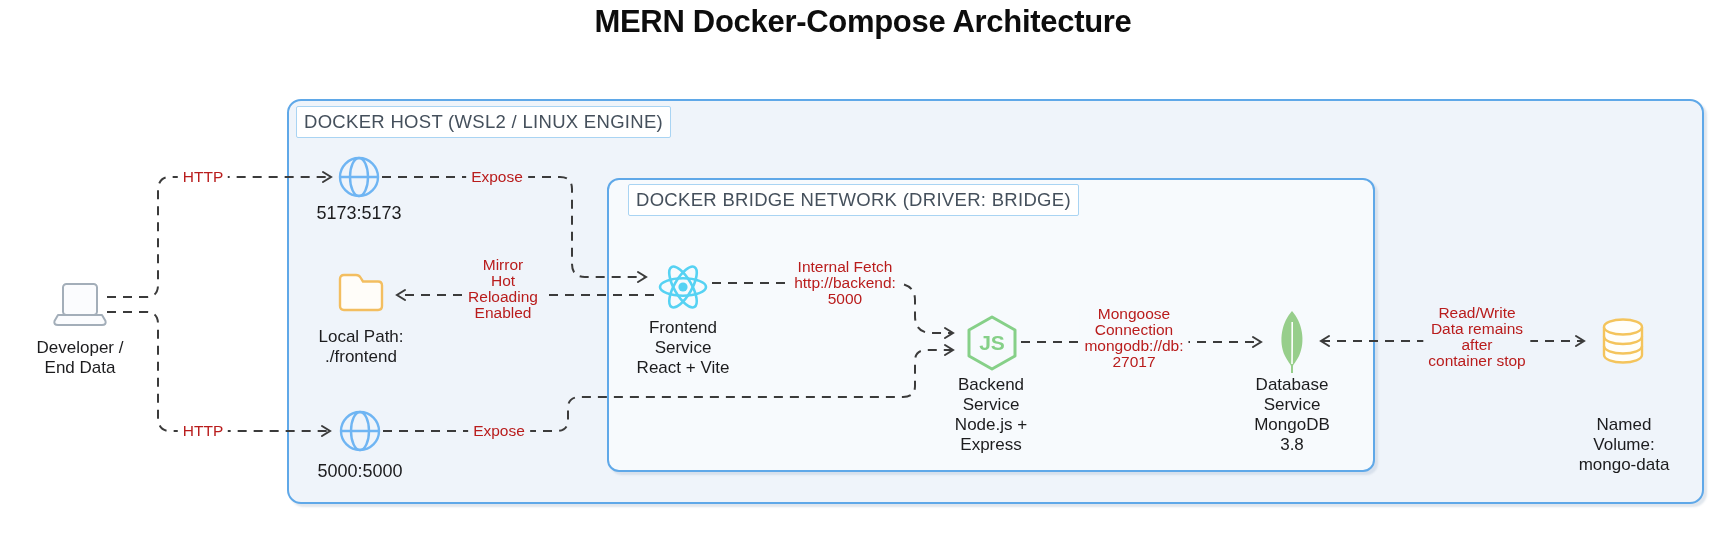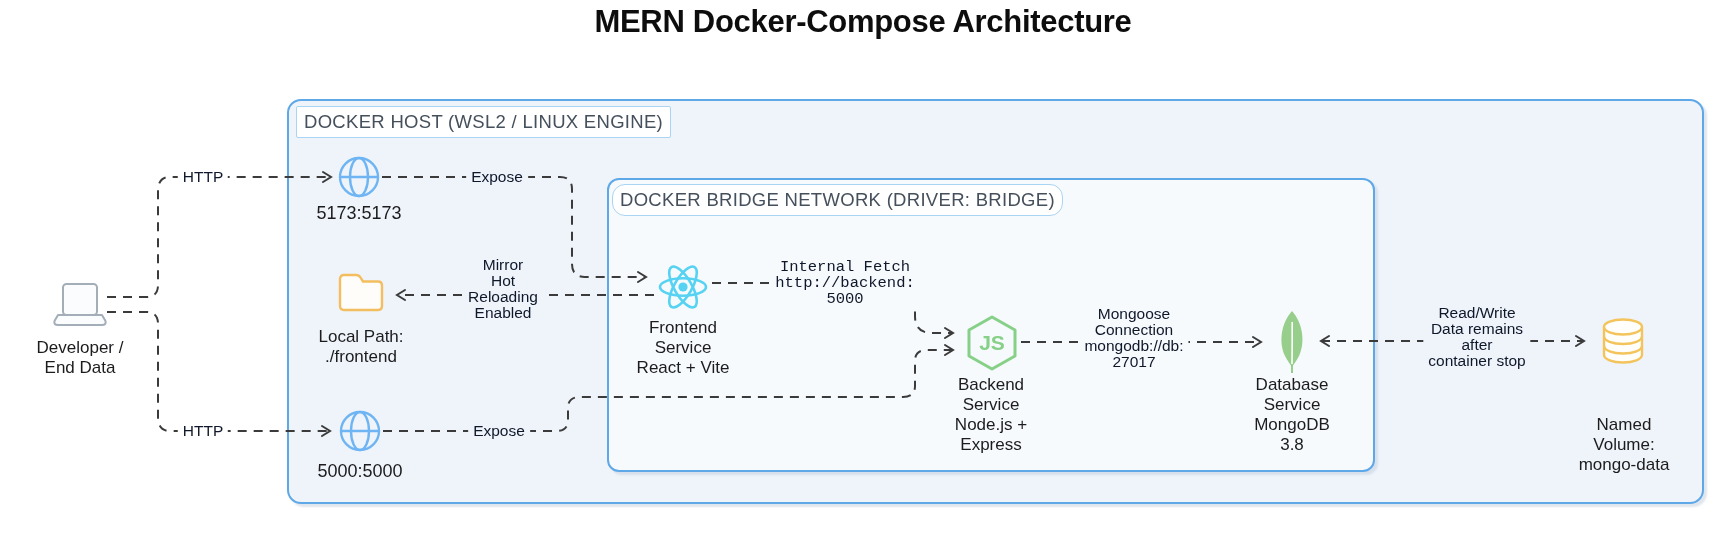--- a/index.html
+++ b/index.html
@@ -12,28 +12,28 @@
   .box{position:absolute;box-sizing:border-box;}
   .host-box{left:287px;top:99px;width:1417px;height:405px;border:2px solid var(--c-container_border);
             background:var(--c-host_fill);border-radius:14px;box-shadow:3px 3px 2px rgba(130,155,185,.25);}
   .bridge-box{left:607px;top:178px;width:768px;height:294px;border:2px solid var(--c-container_border);
             background:var(--c-bridge_fill);border-radius:12px;box-shadow:3px 3px 2px rgba(130,155,185,.22);}
 
   .container-label{position:absolute;background:#fff;border:1px solid var(--c-label_border);
             padding:4px 7px;font-size:18.5px;letter-spacing:.3px;color:var(--c-container_text);
             white-space:nowrap;border-radius:2px;}
   .host-label{left:296px;top:106px;}
-  .bridge-label{left:612px;top:184px;border-radius:13px;}
+  .bridge-label{left:628px;top:184px;}
 
   .edges{position:absolute;left:0;top:0;}
   .dash{fill:none;stroke:var(--c-line);stroke-width:2;stroke-dasharray:9 7;}
   .arrowhead{fill:none;stroke:var(--c-line);stroke-width:2;stroke-linecap:round;stroke-linejoin:miter;}
 
   .edge-label{position:absolute;transform:translate(-50%,-50%);text-align:center;
-            font-size:15.5px;line-height:16px;color:#0f172a;white-space:pre-line;padding:2px 5px;}
+            font-size:15.5px;line-height:16px;color:#b91c1c;white-space:pre-line;padding:2px 5px;}
   .bg-page{background:#fff;}
   .bg-host{background:var(--c-host_fill);}
   .bg-bridge{background:var(--c-bridge_fill);}
 
   .node-caption{position:absolute;transform:translateX(-50%);text-align:center;
             font-size:17px;line-height:20px;color:var(--c-text);white-space:pre-line;}
   .port-caption{font-size:18px;}
 
   .icon{position:absolute;}
   .s-laptop{stroke:var(--c-laptop);fill:#fbfcfe;stroke-width:2;stroke-linejoin:round;}
@@ -77,21 +77,21 @@
   </svg>
 
   <div class="edge-label bg-page" style="left:203px;top:177px;">HTTP</div>
   <div class="edge-label bg-page" style="left:203px;top:431px;">HTTP</div>
   <div class="edge-label bg-host" style="left:497px;top:177px;">Expose</div>
   <div class="edge-label bg-host" style="left:499px;top:431px;">Expose</div>
   <div class="edge-label bg-host" style="left:503px;top:289px;">Mirror
 Hot
 Reloading
 Enabled</div>
-  <div class="edge-label bg-bridge" style="left:845px;top:283px;font-family:Liberation Mono, monospace;">Internal Fetch
+  <div class="edge-label bg-bridge" style="left:845px;top:283px;">Internal Fetch
 http://backend:
 5000</div>
   <div class="edge-label bg-bridge" style="left:1134px;top:338px;">Mongoose
 Connection
 mongodb://db:
 27017</div>
   <div class="edge-label bg-host" style="left:1477px;top:337px;">Read/Write
 Data remains
 after
 container stop</div>

